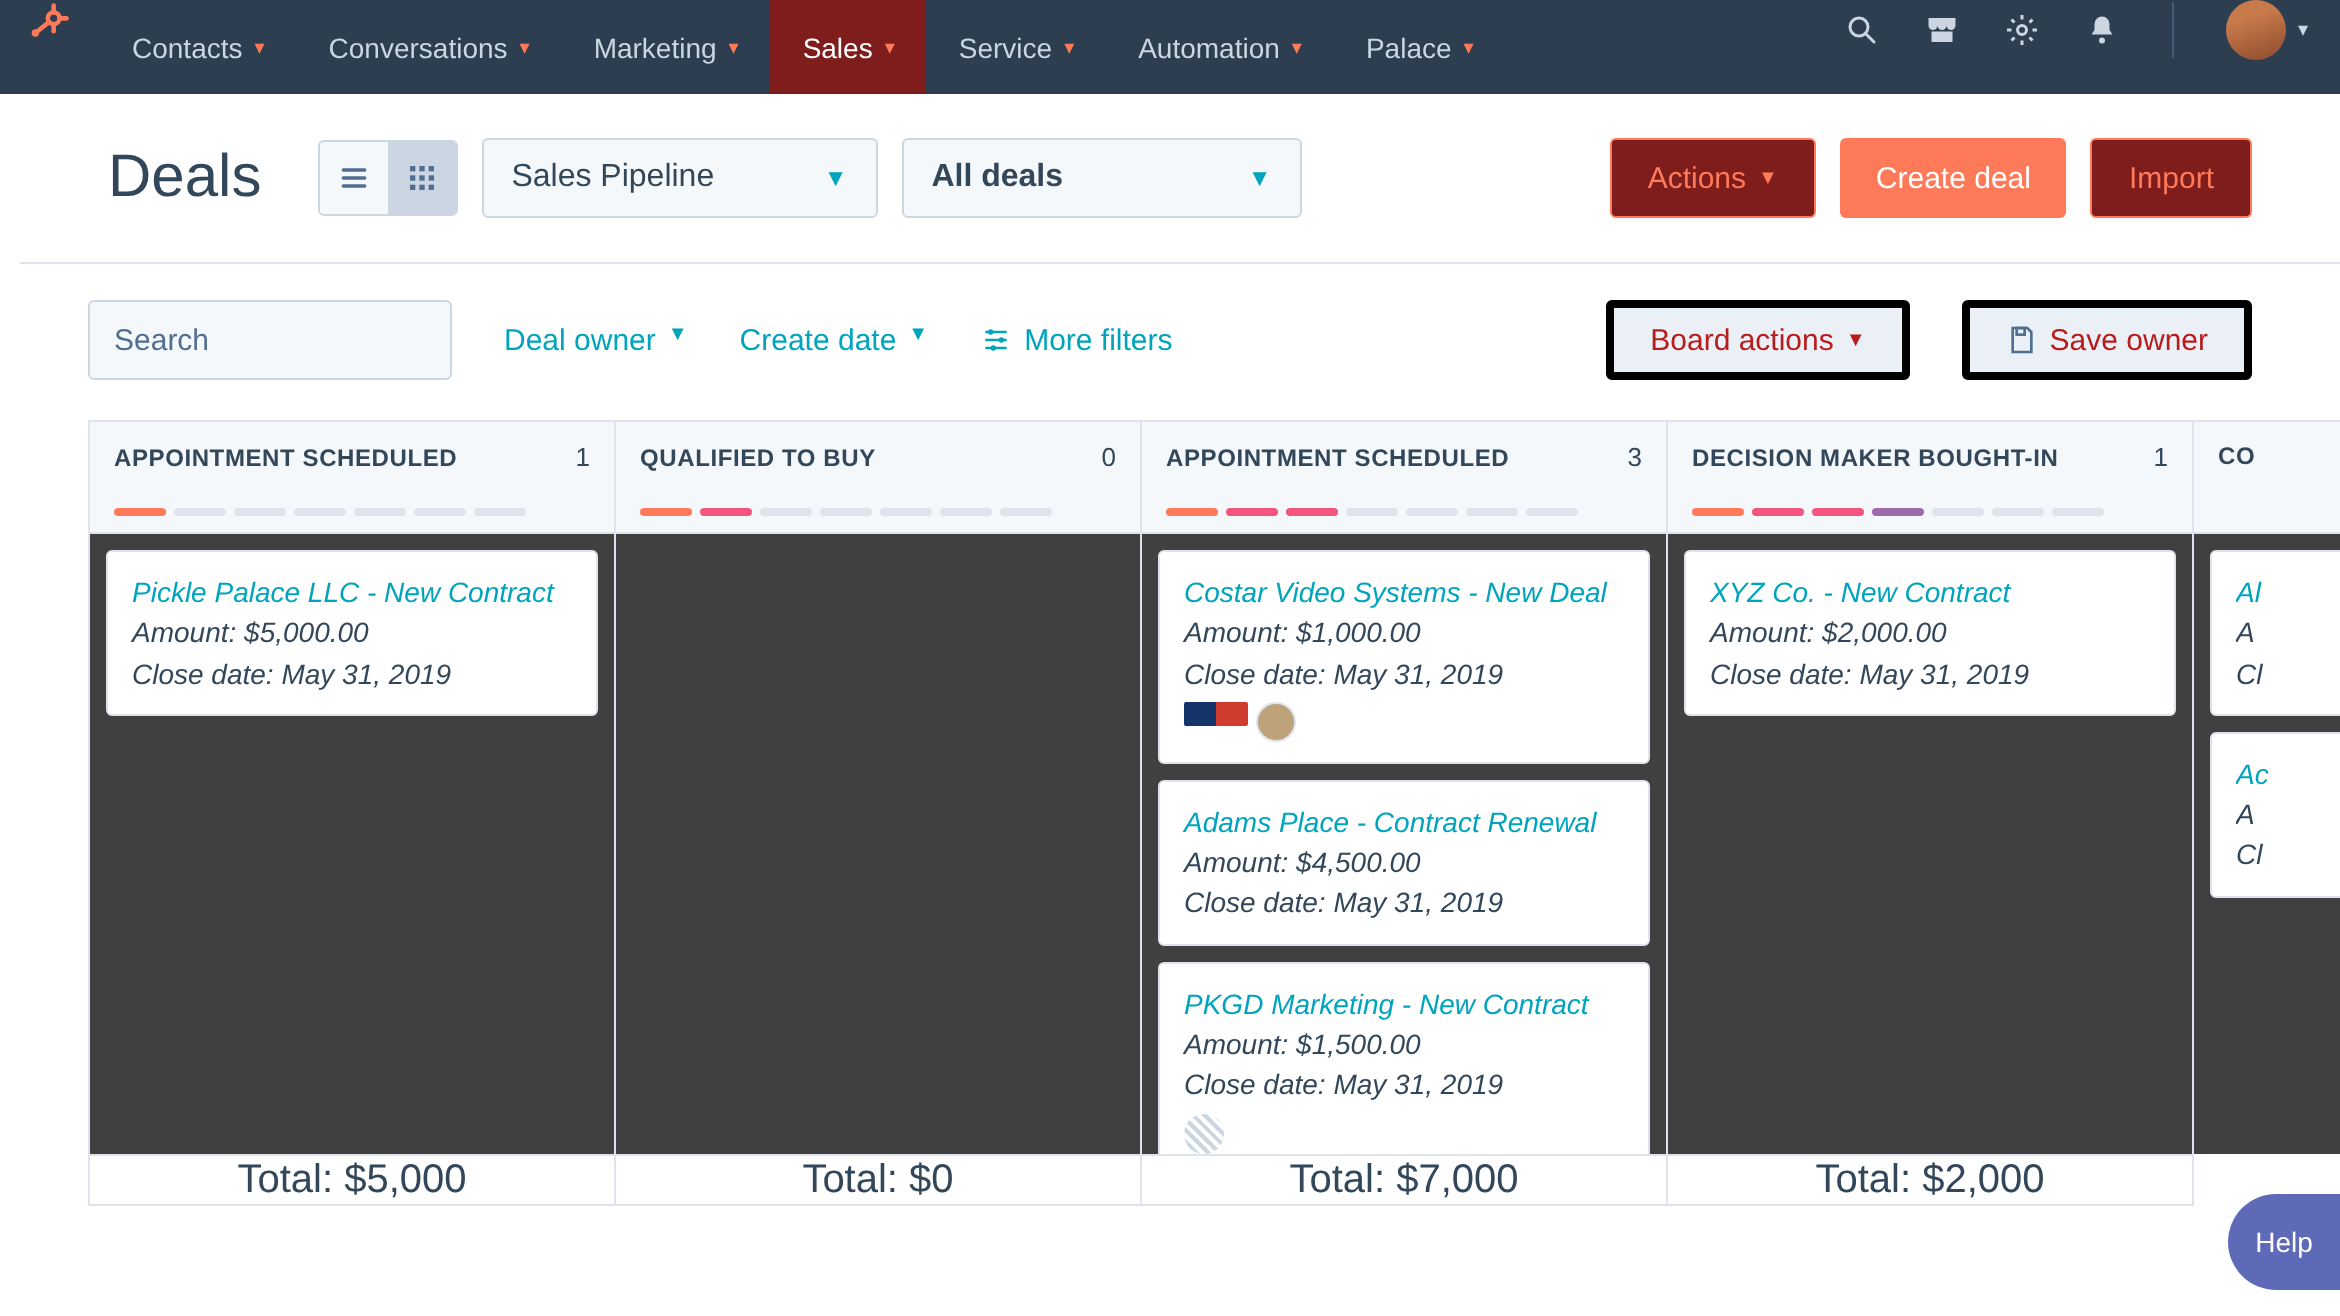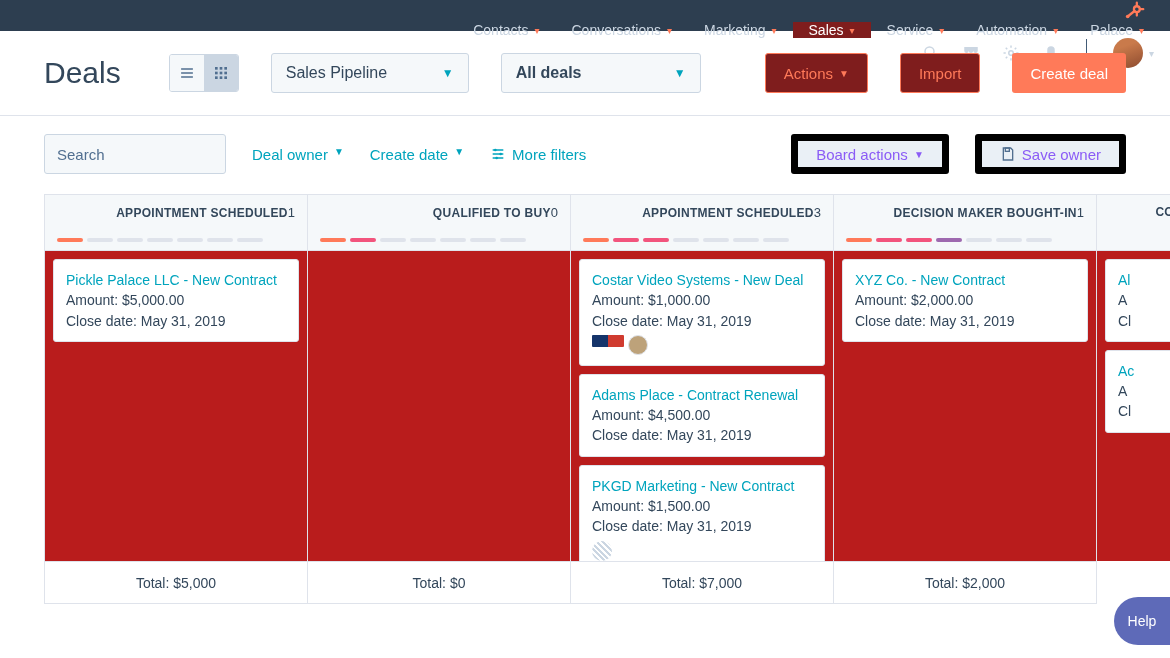--- a/index.html
+++ b/index.html
@@ -1,34 +1,34 @@
 <!DOCTYPE html>
 <html><head>
   <meta charset="utf-8">
   <style>
     * { box-sizing: border-box; margin: 0; padding: 0; }
     body { font-family: -apple-system, BlinkMacSystemFont, "Segoe UI", Helvetica, Arial, sans-serif; background:#fff; color:#33475b; width:1170px; height:658px; overflow:hidden; position:relative; }
 
     
-    .topnav { background:#2d3e50; height:31px; display:flex; align-items:flex-end; padding:0 10px 0 0; color:#cbd6e2; font-size:14px;flex-direction:column; }
+    .topnav { background:#2d3e50; height:47px; display:flex; align-items:flex-start; padding:0 10px 0 0; color:#cbd6e2; font-size:14px; }
     .logo-wrap { width:50px; display:flex; align-items:center; justify-content:center; }
     .logo-svg { width:22px; height:22px; }
     .nav-items { display:flex; height:100%; }
     .nav-item { display:flex; align-items:center; padding:0 16px; height:100%; color:#cbd6e2; cursor:pointer; font-weight:400; gap:6px;}
     .nav-item.active { background:#7f1d1d; color:#fff; }
     .nav-item .chev { color:#ff7a59; font-size:10px;}
     .nav-right { margin-left:auto; display:flex; align-items:center; gap:22px; padding-right:6px;}
     .nav-icon { width:18px; height:18px; fill:#cbd6e2; cursor:pointer;}
     .nav-divider { width:1px; height:28px; background:#425b76; margin:0 4px;}
     .avatar { width:30px; height:30px; border-radius:50%; background:linear-gradient(160deg,#c97a4b 30%,#8d4b2f 100%); }
     .avatar-wrap { display:flex; align-items:center; gap:6px; cursor:pointer;}
     .avatar-wrap .chev { color:#cbd6e2; font-size:10px;}
 
     
-    .header { display:flex; align-items:center; padding:22px 44px; gap:32px; border-bottom:1px solid #dfe3eb;}
+    .header { display:flex; align-items:center; padding:22px 44px; gap:12px; border-bottom:1px solid #dfe3eb;margin-left:10px;}
     .page-title { font-size:30px; font-weight:400; color:#33475b; margin-right:16px;}
     .view-toggle { display:flex; border:1px solid #cbd6e2; border-radius:3px; overflow:hidden;}
     .view-btn { width:34px; height:36px; display:flex; align-items:center; justify-content:center; background:#f5f8fa; cursor:pointer;}
     .view-btn.active { background:#cbd6e2;}
     .view-btn svg { width:16px; height:16px; fill:#516f90;}
     .select { height:40px; border:1px solid #cbd6e2; background:#f5f8fa; border-radius:3px; display:flex; align-items:center; justify-content:space-between; padding:0 14px; cursor:pointer; }
     .select.pipeline { width:198px; font-size:16px; color:#33475b;}
     .select.filter { width:200px; font-size:16px; color:#33475b;font-weight:bold;}
     .select .caret { color:#00a4bd; font-size:12px;}
     .header-spacer { flex:1;}
@@ -40,48 +40,48 @@
     
     .filters-row { display:flex; align-items:center; padding:18px 44px 0 44px; gap:26px;}
     .search-box { width:182px; height:40px; border:1px solid #cbd6e2; background:#f5f8fa; border-radius:3px; display:flex; align-items:center; padding:0 12px;}
     .search-box input { flex:1; border:none; background:transparent; font-size:15px; color:#516f90; outline:none;}
     .search-box input::placeholder { color:#516f90;}
     .search-box svg { width:18px; height:18px; fill:#00a4bd;}
     .text-filter { color:#00a4bd; font-size:15px; display:flex; gap:6px; cursor:pointer; font-weight:500;}
     .text-filter .caret { font-size:10px;}
     .text-filter svg { width:16px; height:16px; fill:#00a4bd;}
     .filters-spacer { flex:1;}
-    .btn-secondary { border:7px solid #000000; background:#eaf0f6; color:#8b5cf6; height:40px; border-radius:3px; display:flex; align-items:center; padding:0 18px; font-size:15px; cursor:pointer; gap:6px;}
+    .btn-secondary { border:4px solid #000000; background:#eaf0f6; color:#b91c1c; height:40px; border-radius:3px; display:flex; align-items:center; padding:0 18px; font-size:15px; cursor:pointer; gap:6px;}
     .btn-secondary .caret { font-size:10px;}
 
     
     .board-wrap { margin:20px 0 0 44px; display:flex; overflow:hidden;}
     .column { width:263px; flex-shrink:0; border-left:1px solid #dfe3eb; }
     .column:last-child { width:90px;}
     .col-header { height:57px; border-top:1px solid #dfe3eb; border-bottom:1px solid #dfe3eb; background:#f5f8fa; padding:10px 12px 8px 12px; display:flex; flex-direction:column; justify-content:space-between;}
-    .col-header-top { display:flex; justify-content:flex-end; align-items:center;}
+    .col-header-top { display:flex; justify-content:space-between; align-items:center;}
     .col-title { font-size:12px; font-weight:600; letter-spacing:0.3px; color:#33475b;}
     .col-count { font-size:13px; color:#33475b;}
     .segments { display:flex; gap:4px;}
     .seg { width:26px; height:4px; background:#dfe3eb; border-radius:2px;}
     .seg.orange { background:#ff7a59;}
     .seg.pink { background:#f2547d;}
     .seg.purple { background:#9e69af;}
 
-    .col-body { padding:8px; height:310px; background:#b91c1c; overflow:hidden;}
+    .col-body { padding:8px; height:310px; background:#404040; overflow:hidden;font-style:italic;}
     .card { background:#fff; border:1px solid #dfe3eb; border-radius:3px; padding:10px 12px; margin-bottom:8px; font-size:14px; line-height:1.45;}
     .card-title { color:#00a4bd; font-weight:500;}
     .card-row { color:#33475b;}
     .card-label { font-weight:400;}
     .card-avatars { display:flex; gap:4px; margin-top:4px;}
     .mini-avatar { width:20px; height:20px; border-radius:50%; background:#bda27a; display:inline-block; border:1px solid #dfe3eb;}
     .mini-logo { width:32px; height:12px; background:linear-gradient(90deg,#15346a 50%,#d03b2f 50%); display:inline-block; border-radius:1px;}
     .mini-hatch { width:20px; height:20px; border-radius:50%; background:repeating-linear-gradient(45deg,#cbd6e2,#cbd6e2 2px,#fff 2px,#fff 4px);}
 
-    .col-footer { height:43px; border-top:1px solid #dfe3eb; border-bottom:1px solid #dfe3eb; background:#fff; display:flex; align-items:center; justify-content:center; font-size:14px; color:#33475b;}
+    .col-footer { height:26px; border-top:1px solid #dfe3eb; border-bottom:1px solid #dfe3eb; background:#fff; display:flex; align-items:center; justify-content:center; font-size:20px; color:#33475b;}
 
     
     .column.partial .col-title, .column.partial .card-title, .column.partial .card-row { white-space:nowrap; overflow:hidden;}
 
     
     .help-btn { position:absolute; right:0; bottom:13px; width:56px; height:48px; background:#5e6ab8; color:#fff; border-top-left-radius:24px; border-bottom-left-radius:24px; display:flex; align-items:center; justify-content:center; font-size:14px; cursor:pointer;}
   </style>
 </head>
 <body>
 
@@ -179,25 +179,25 @@
   </div>
   <div class="select filter">
     <span>All deals</span>
       <span class="caret">▼</span>
   </div>
   <div class="header-spacer"></div>
   <div class="btn btn-outline">
       <span>Actions</span>
       <span class="caret">▼</span>
     </div>
+  <div class="btn btn-primary">
+      <span>Create deal</span>
+    </div>
   <div class="btn btn-outline">
       <span>Import</span>
-    </div>
-  <div class="btn btn-primary">
-      <span>Create deal</span>
     </div>
 </div>
 
 <div class="filters-row">
   <div class="search-box">
     <input placeholder="Search" style="">
     <svg viewBox="0 0 24 24">
         <circle cx="10" cy="10" r="6" fill="none" stroke="#00a4bd" stroke-width="2.5"></circle>
         <line x1="15" y1="15" x2="20" y2="20" stroke="#00a4bd" stroke-width="2.5" stroke-linecap="round"></line>
       </svg>

